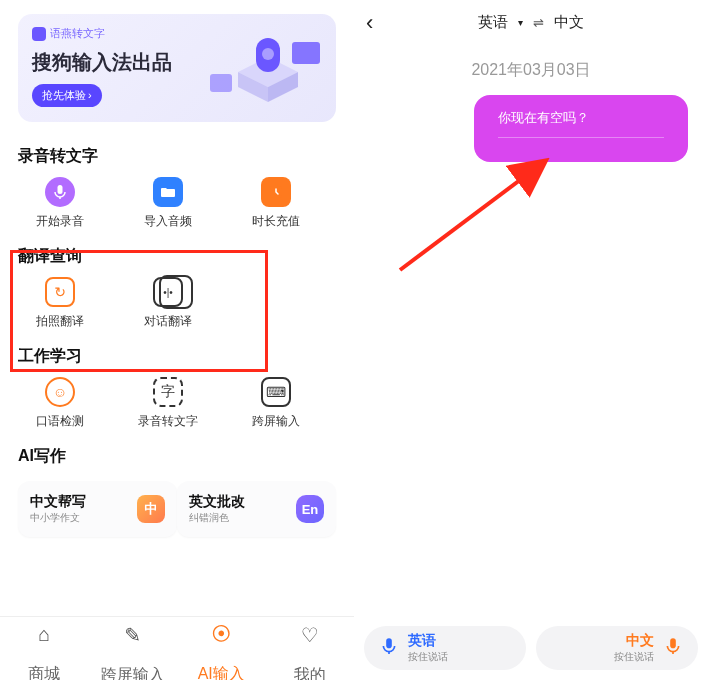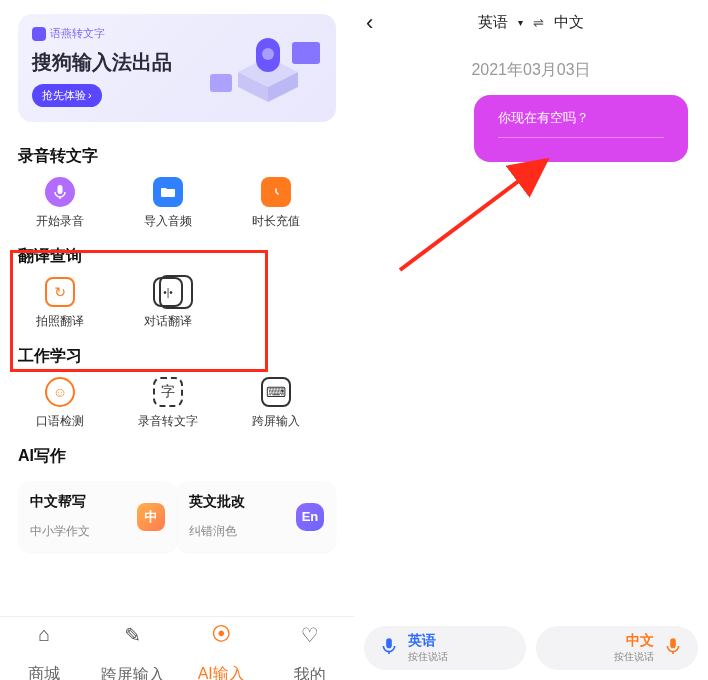--- a/index.html
+++ b/index.html
@@ -108,21 +108,21 @@
   
   .ai-cards {
     display:flex; gap:0; margin: 6px 18px 0 18px;
   }
   .ai-card {
     flex:1; background:#fbfbfc; border-radius:12px;
     padding:12px 12px; display:flex; align-items:center;
     justify-content:space-between; box-shadow:0 1px 2px rgba(0,0,0,.04);
   }
   .ai-card-t { font-size:14px; font-weight:600; color:#111; }
-  .ai-card-s { font-size:12px; color:#888; margin-top:12px; }
+  .ai-card-s { font-size:10px; color:#888; margin-top:0; }
   .ai-badge {
     width:28px; height:28px; border-radius:8px;
     display:flex; align-items:center; justify-content:center;
     font-size:13px; font-weight:600;
   }
   .badge-cn { background:linear-gradient(135deg,#ffb14d,#ff7a4d); color:#fff; }
   .badge-en { background:linear-gradient(135deg,#8f6bff,#6c65ff); color:#fff;border-radius:10px; }
 
   
   .bottom-nav {

